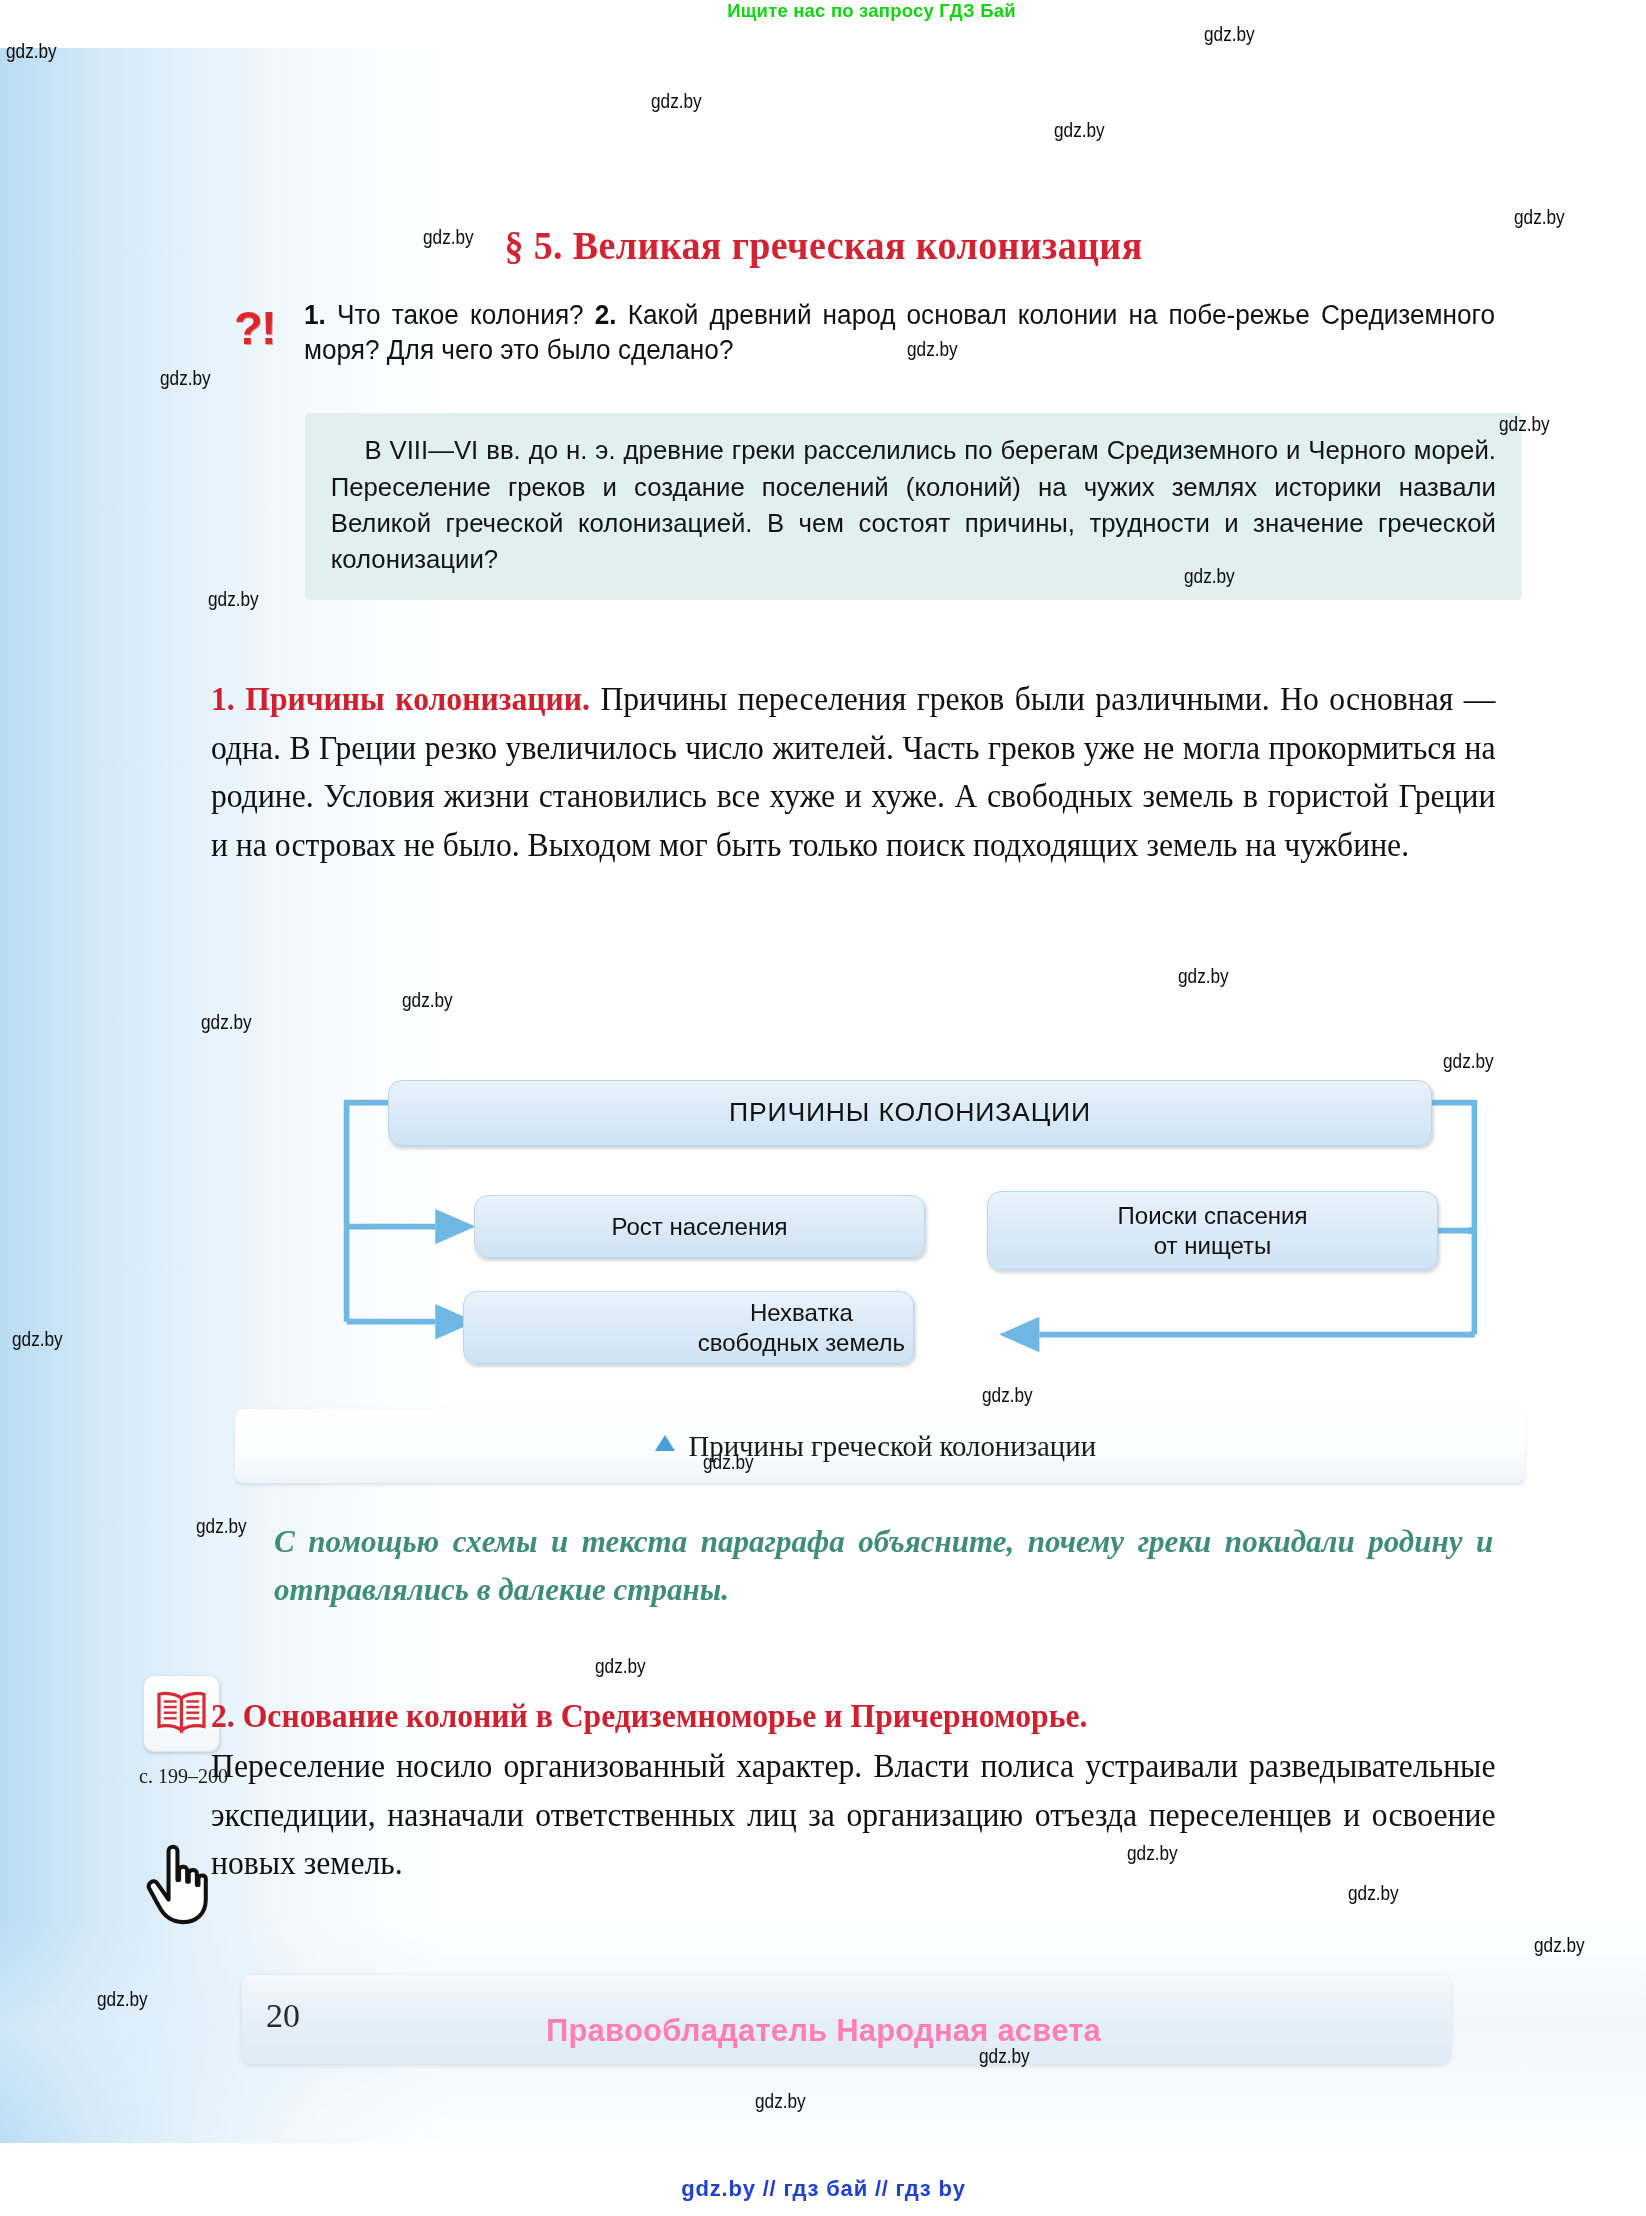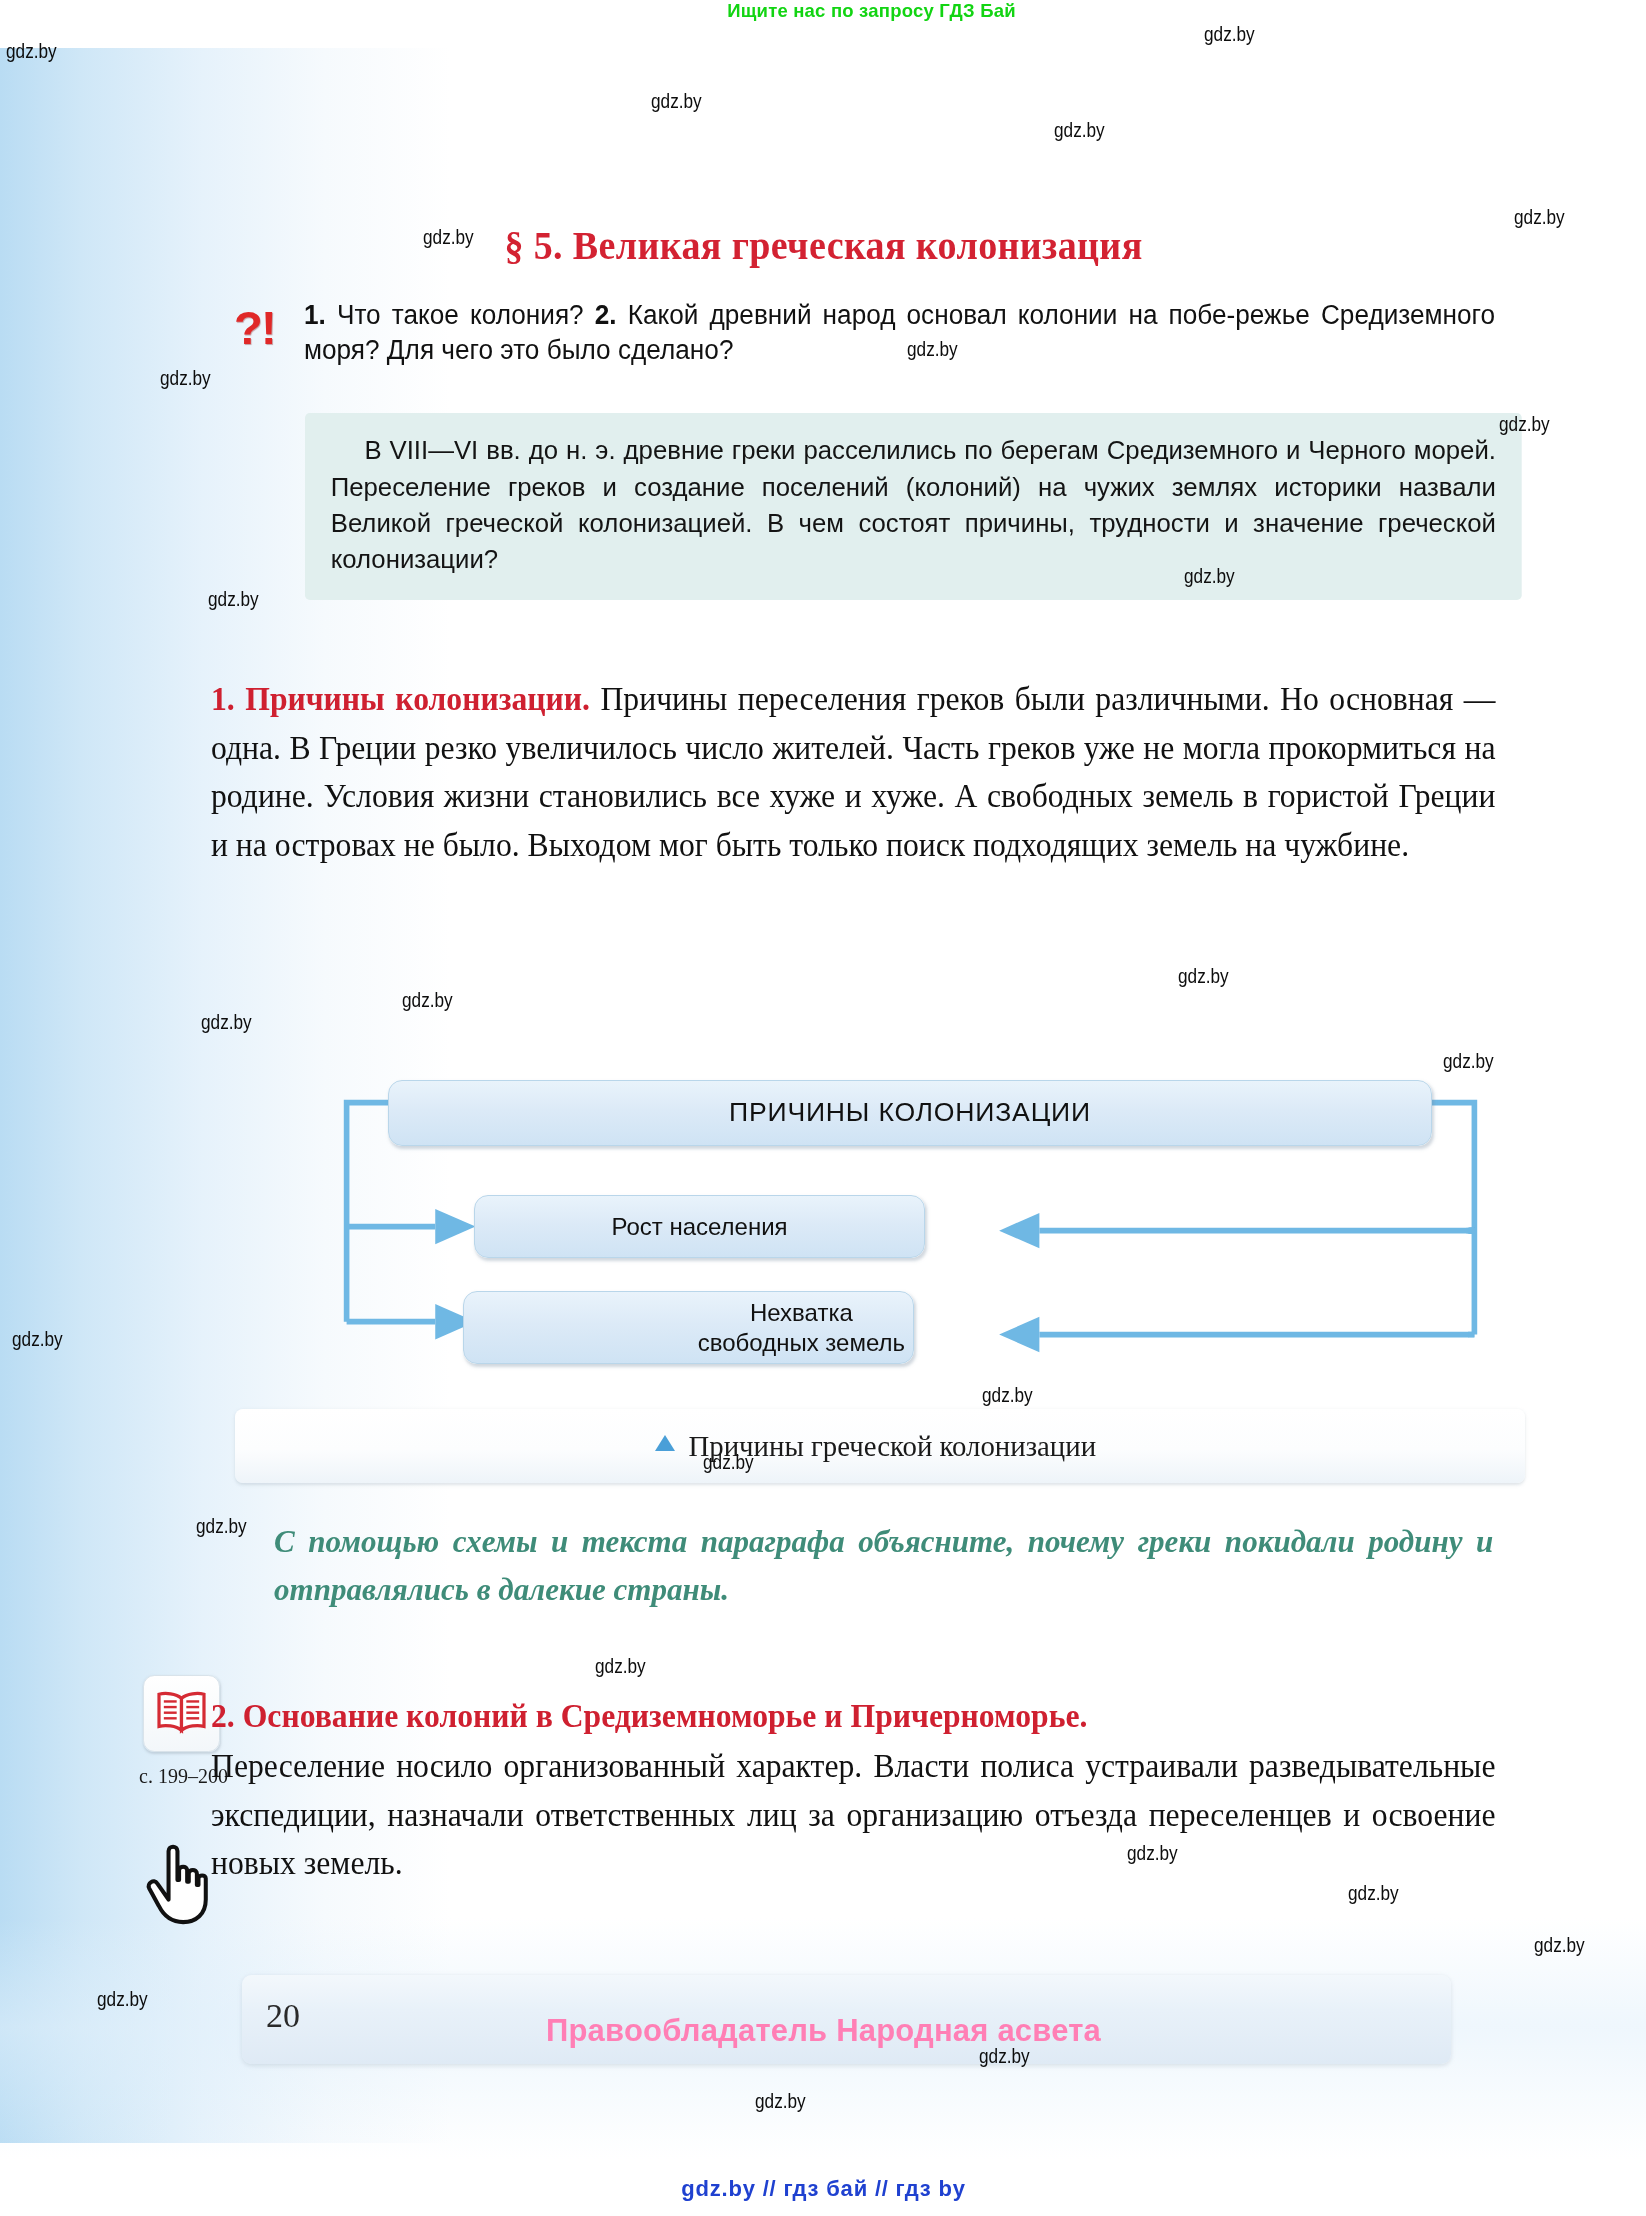--- a/index.html
+++ b/index.html
@@ -341,20 +341,23 @@
       <polygon points="910,165 860,187 910,209" fill="#6fb8e4"></polygon>
       <polygon points="910,294 860,316 910,338" fill="#6fb8e4"></polygon>
     </svg>
 
     <div class="nodebox" id="node-root">ПРИЧИНЫ КОЛОНИЗАЦИИ</div>
     <div class="nodebox" id="node-a">
         <span>Рост населения</span>
       </div>
     <div class="nodebox" id="node-b">
         <span class="ml">Нехватка<br>свободных земель</span>
+      </div>
+    <div class="nodebox" id="node-c">
+        <span class="ml">Поиски спасения<br>от нищеты</span>
       </div>
   </div>
 
   <div class="caption-bar">
     <span class="tri"></span>
     <span class="caption-text">Причины греческой колонизации</span>
   </div>
 
   <div class="task-green">С помощью схемы и текста параграфа объясните, почему греки покидали родину и отправлялись в далекие страны.</div>
 

